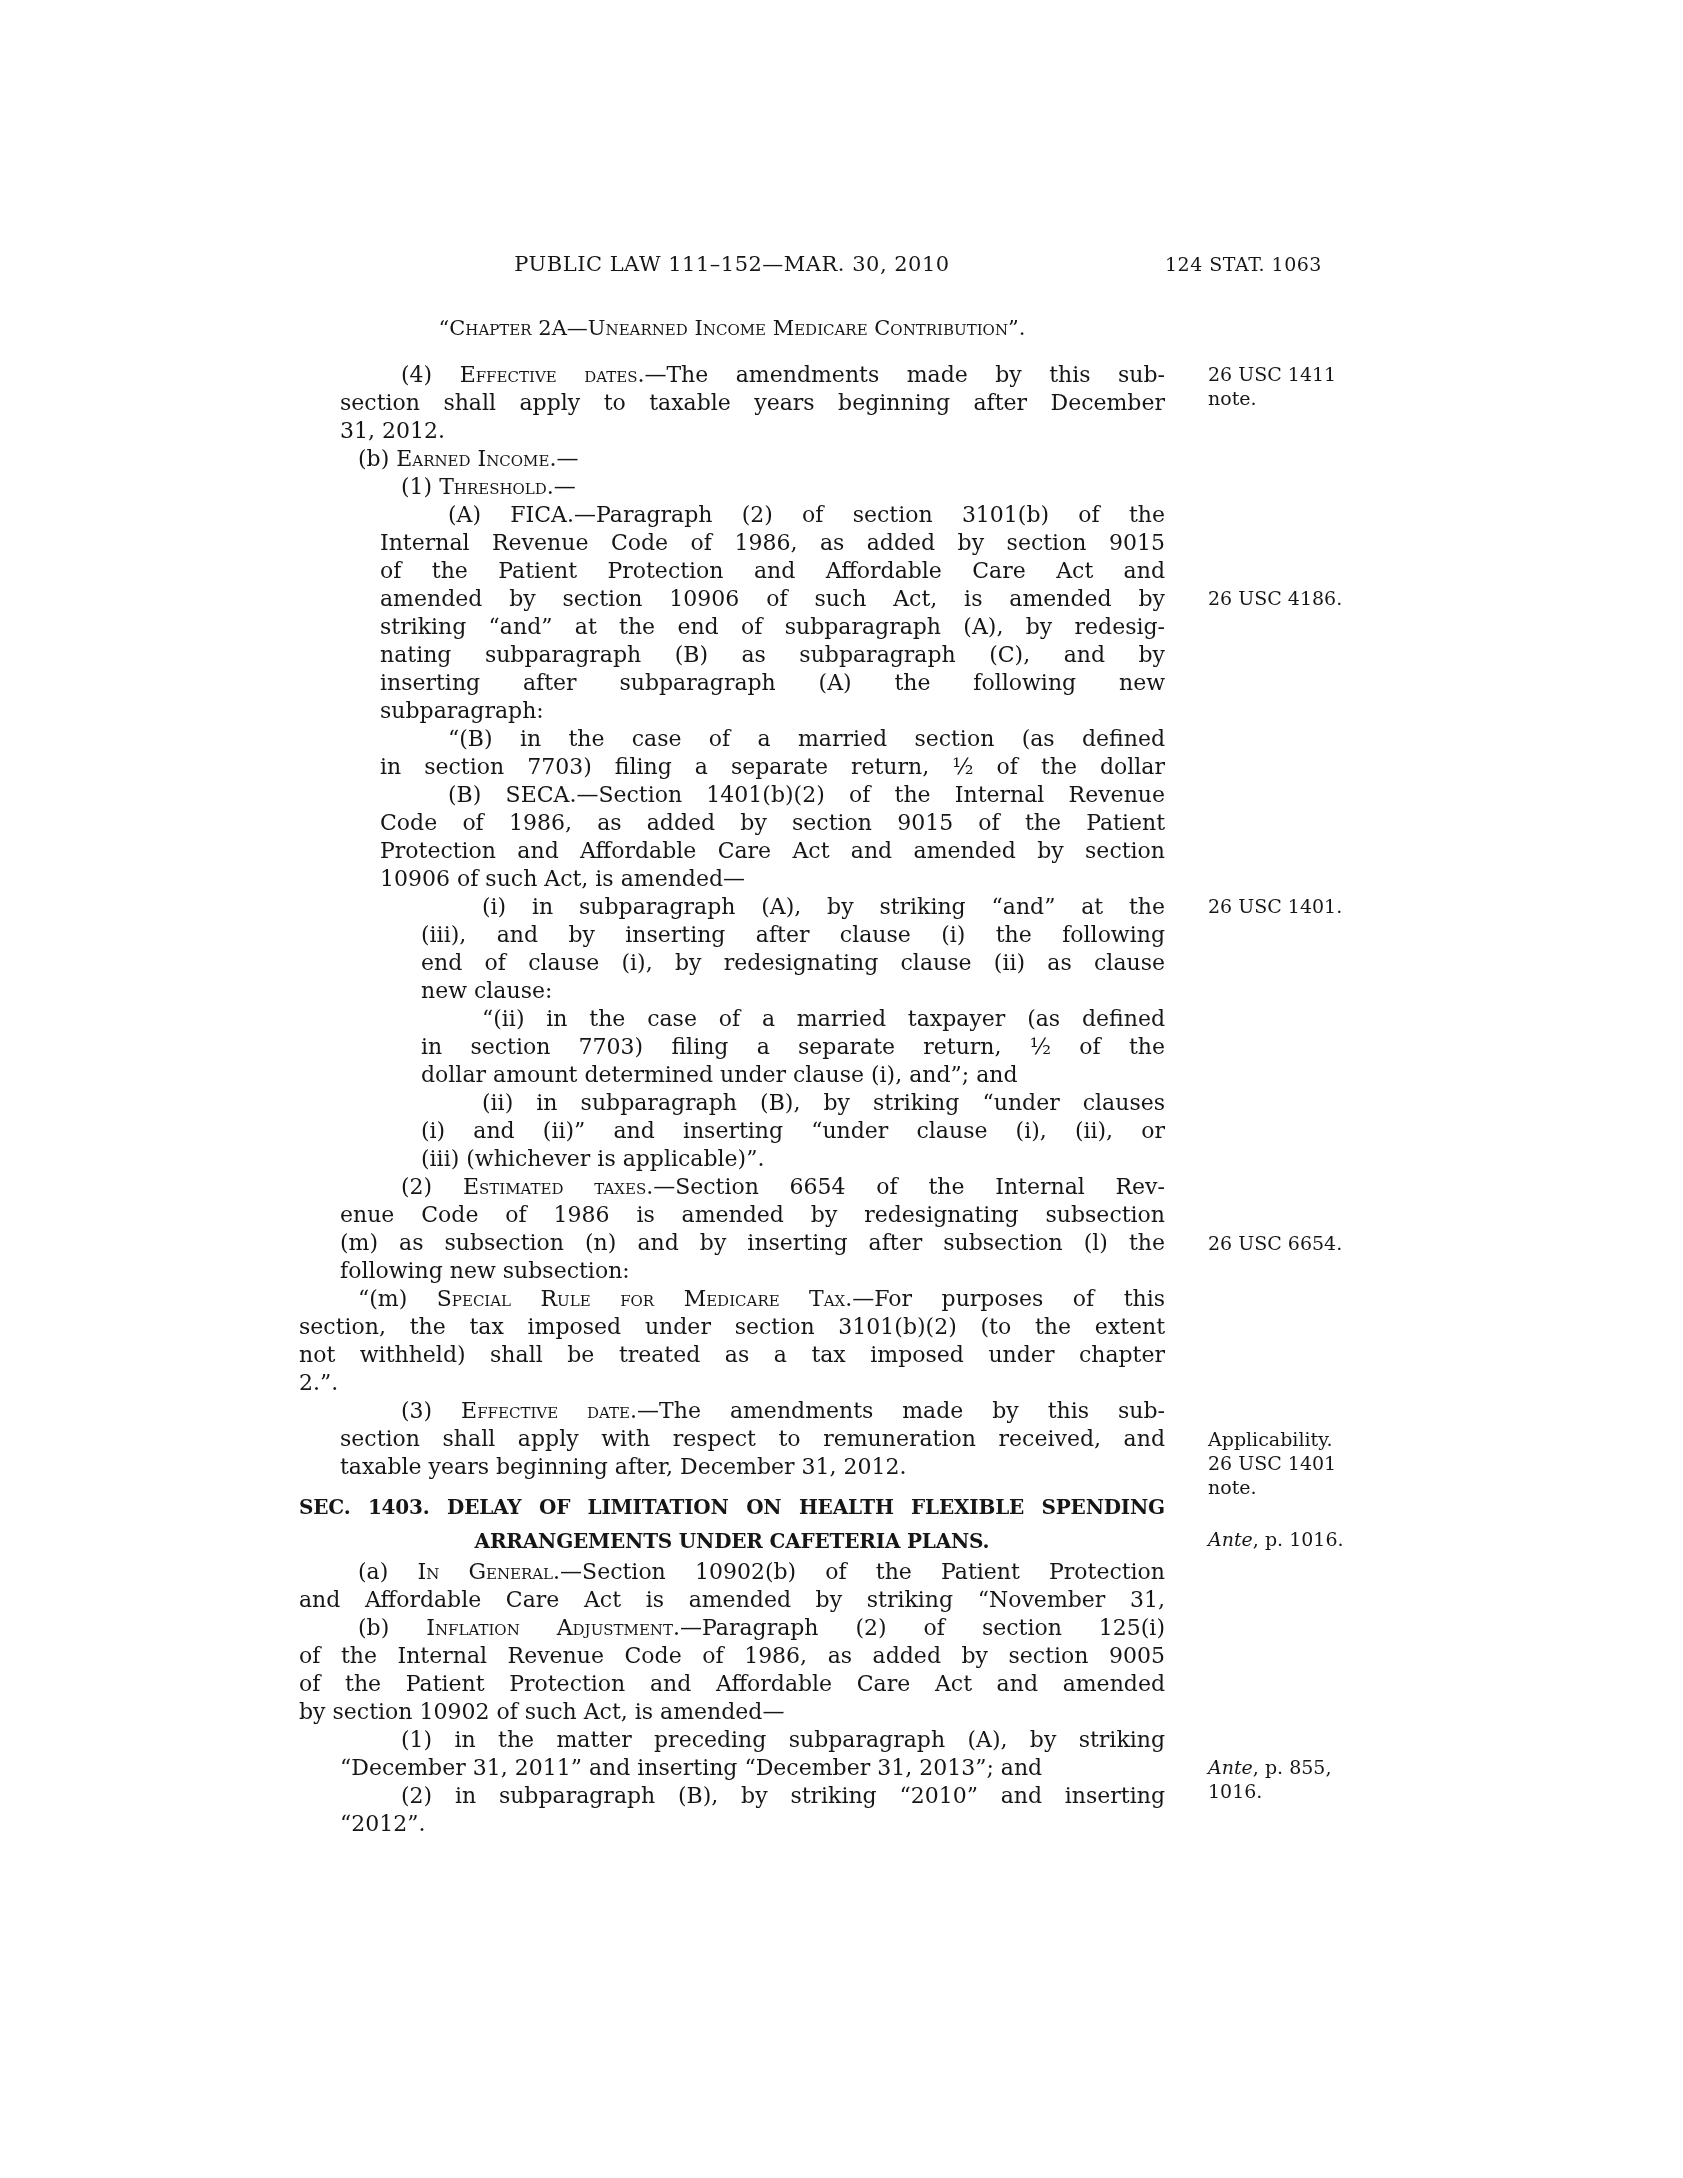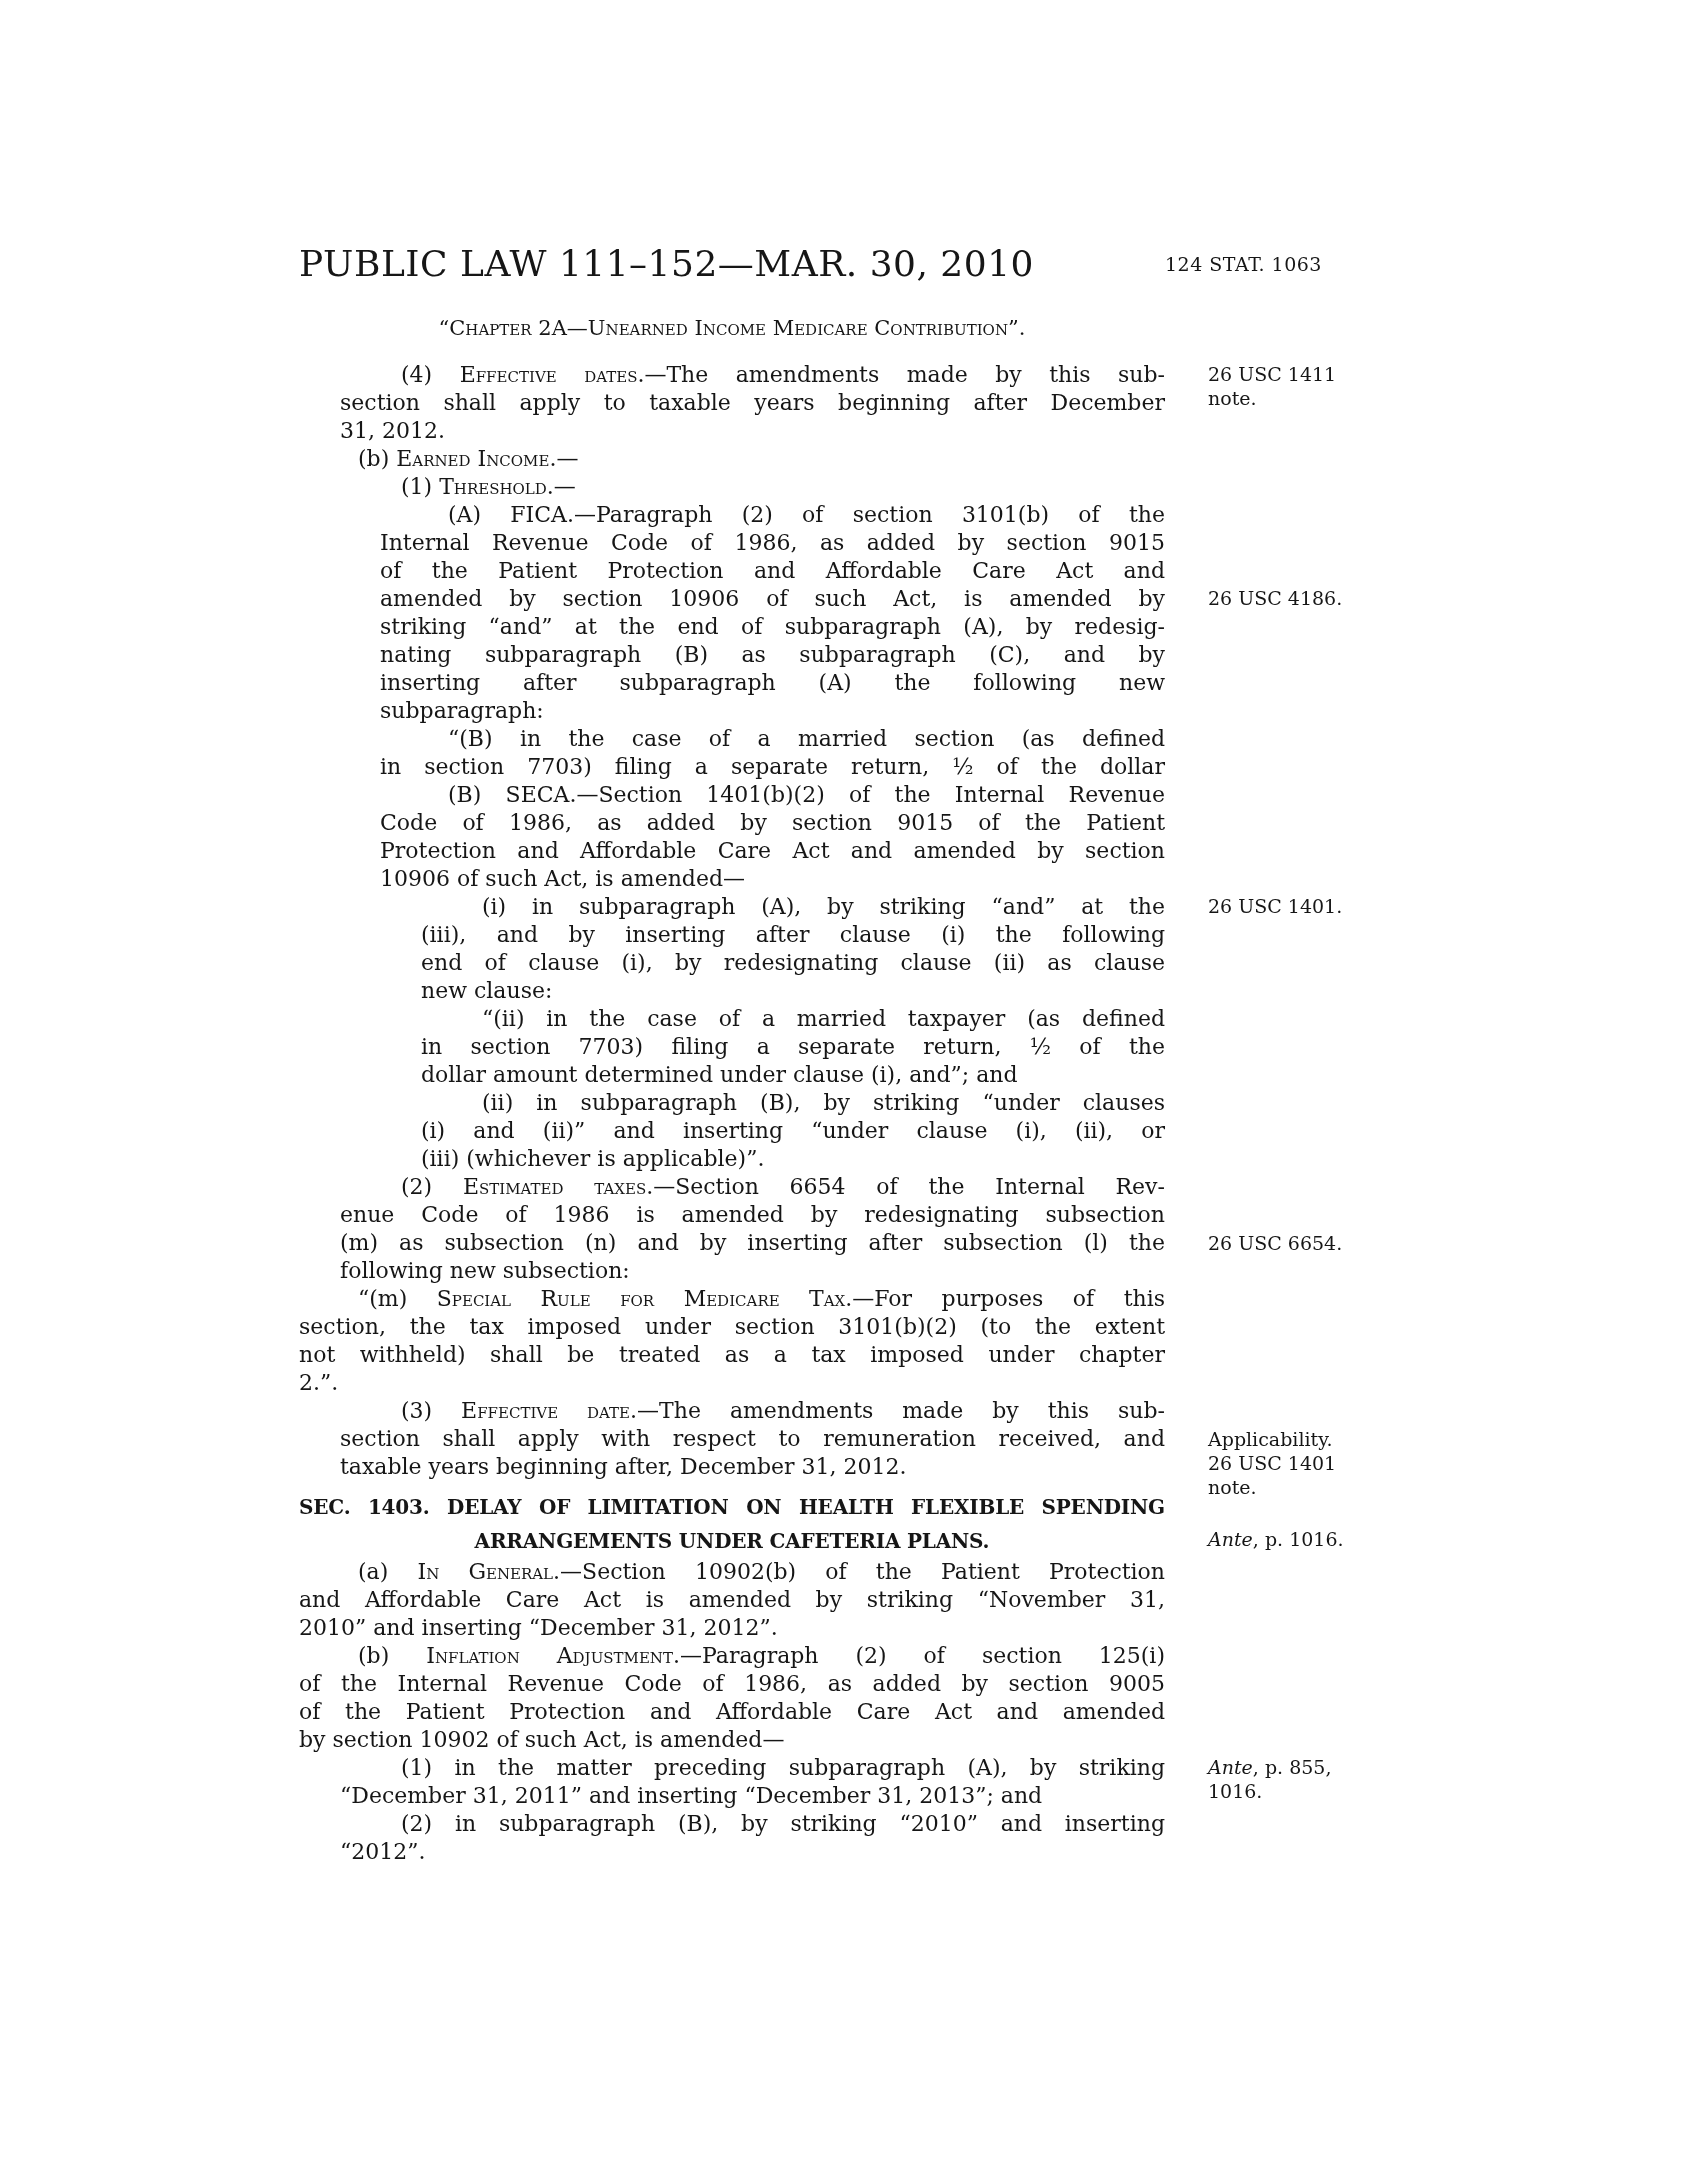--- a/index.html
+++ b/index.html
@@ -4,21 +4,21 @@
 <style>
   :root { --bg:#ffffff; --ink:#161616; }
   html,body { margin:0; padding:0; background:#888; }
   #page {
     position:relative; width:1683px; height:2178px;
     background:var(--bg); color:var(--ink);
     font-family:"DejaVu Serif", serif; overflow:hidden;
   }
   .hdr-law {
     position:absolute; top:248px; left:299px; width:866px;
-    text-align:left; font-size:36px; letter-spacing:0.5px; line-height:32px;
+    text-align:center; font-size:21px; letter-spacing:0.5px; line-height:32px;
   }
   .hdr-stat {
     position:absolute; top:248px; left:1165px;
     font-size:19px; letter-spacing:0.5px; line-height:32px;
   }
   .chap {
     position:absolute; top:315px; left:299px; width:866px;
     text-align:center; font-size:21px; line-height:26px;
   }
   #body-lines {
@@ -83,21 +83,20 @@
       <div class="line just" style="padding-left: 0px;"><span>not withheld) shall be treated as a tax imposed under chapter</span></div>
       <div class="line" style="padding-left: 0px;"><span>2.”.</span></div>
       <div class="line just" style="padding-left: 102px;"><span>(3) </span><span class="sc">Effective date</span><span>.—The amendments made by this sub-</span></div>
       <div class="line just" style="padding-left: 41px;"><span>section shall apply with respect to remuneration received, and</span></div>
       <div class="line" style="padding-left: 41px;"><span>taxable years beginning after, December 31, 2012.</span></div>
       <div class="gap" style="height: 9px;"></div>
       <div class="line just h" style="padding-left: 0px;"><span>SEC. 1403. DELAY OF LIMITATION ON HEALTH FLEXIBLE SPENDING</span></div>
       <div class="line h hc" style="padding-left: 0px;"><span>ARRANGEMENTS UNDER CAFETERIA PLANS.</span></div>
       <div class="line just" style="padding-left: 59px;"><span>(a) </span><span class="sc">In General</span><span>.—Section 10902(b) of the Patient Protection</span></div>
       <div class="line just" style="padding-left: 0px;"><span>and Affordable Care Act is amended by striking “November 31,</span></div>
-      <div class="line" style="padding-left: 0px;"><span>2010” and inserting “December 31, 2012”.</span></div>
       <div class="line just" style="padding-left: 59px;"><span>(b) </span><span class="sc">Inflation Adjustment</span><span>.—Paragraph (2) of section 125(i)</span></div>
       <div class="line just" style="padding-left: 0px;"><span>of the Internal Revenue Code of 1986, as added by section 9005</span></div>
       <div class="line just" style="padding-left: 0px;"><span>of the Patient Protection and Affordable Care Act and amended</span></div>
       <div class="line" style="padding-left: 0px;"><span>by section 10902 of such Act, is amended—</span></div>
       <div class="line just" style="padding-left: 102px;"><span>(1) in the matter preceding subparagraph (A), by striking</span></div>
       <div class="line" style="padding-left: 41px;"><span>“December 31, 2011” and inserting “December 31, 2013”; and</span></div>
       <div class="line just" style="padding-left: 102px;"><span>(2) in subparagraph (B), by striking “2010” and inserting</span></div>
       <div class="line" style="padding-left: 41px;"><span>“2012”.</span></div>
     </div>
   <div id="margin-notes">

